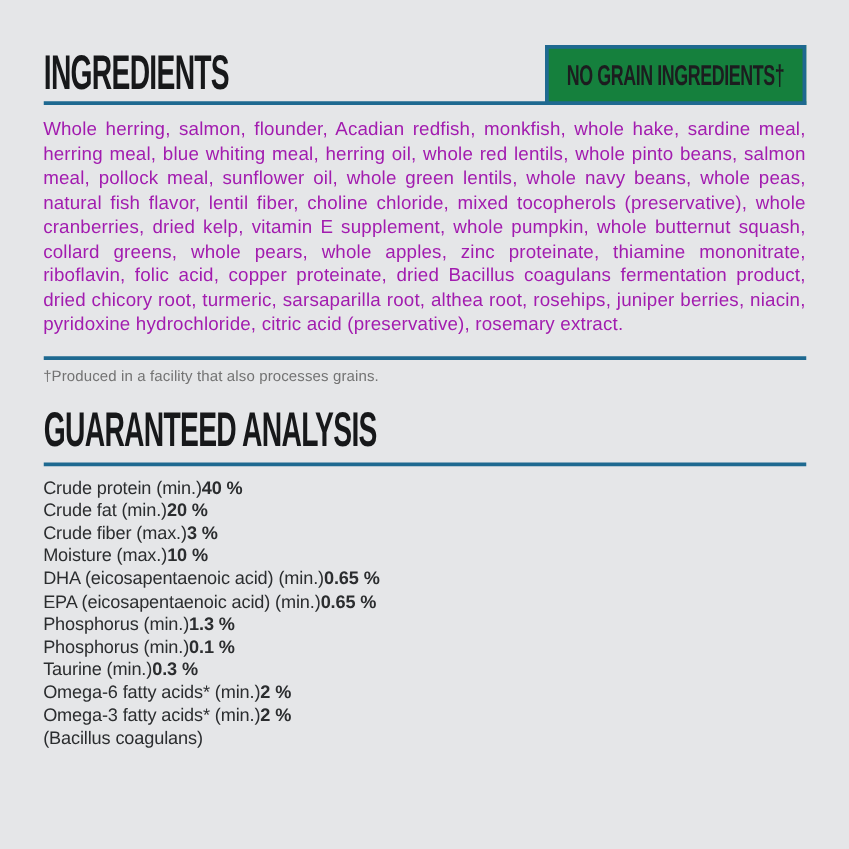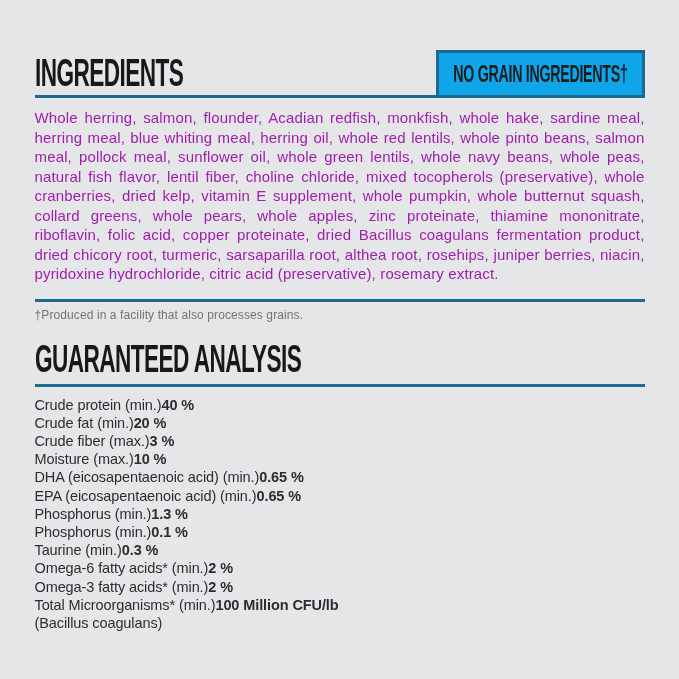--- a/index.html
+++ b/index.html
@@ -5,21 +5,21 @@
   html,body{margin:0;padding:0;}
   body{
     width:679px;height:679px;
     background:#e5e6e8;
     font-family:"Liberation Sans", sans-serif;
     color:#2b2d2f;
     overflow:hidden;
   }
   .content{
     width:610px;
-    margin:14px auto;
+    margin:0 auto;
     padding-top:33px;
   }
   
   .header-row{
     display:flex;
     justify-content:space-between;
     align-items:flex-end;
     border-bottom:3px solid #1e6990;
     height:48px;
   }
@@ -37,21 +37,21 @@
   }
   .badge{
     border:3px solid #1e6990;
     height:48px;
     width:209px;
     box-sizing:border-box;
     margin-bottom:-3px;
     display:flex;
     align-items:center;
     justify-content:center;
-    background:#0ea5e9;
+    background:#15803d;
   }
   .badge-text{
     font-weight:700;
     font-size:23px;
     letter-spacing:-0.5px;
     color:#1c1d1f;
     white-space:nowrap;
     transform:scaleX(0.62);
     transform-origin:center center;
     display:inline-block;
@@ -164,22 +164,18 @@
     </div>
     <div class="analysis-row">
       <span class="analysis-label">Omega-6 fatty acids* (min.)</span>
       <span class="analysis-value">2 %</span>
     </div>
     <div class="analysis-row">
       <span class="analysis-label">Omega-3 fatty acids* (min.)</span>
       <span class="analysis-value">2 %</span>
     </div>
     <div class="analysis-row">
-      <span class="analysis-label">Total Microorganisms* (min.)</span>
-      <span class="analysis-value">100 Million CFU/lb</span>
-    </div>
-    <div class="analysis-row">
       <span class="analysis-label">(Bacillus coagulans)</span>
       <span class="analysis-value"></span>
     </div>
   </div>
 
 </div>
 
 </body></html>

